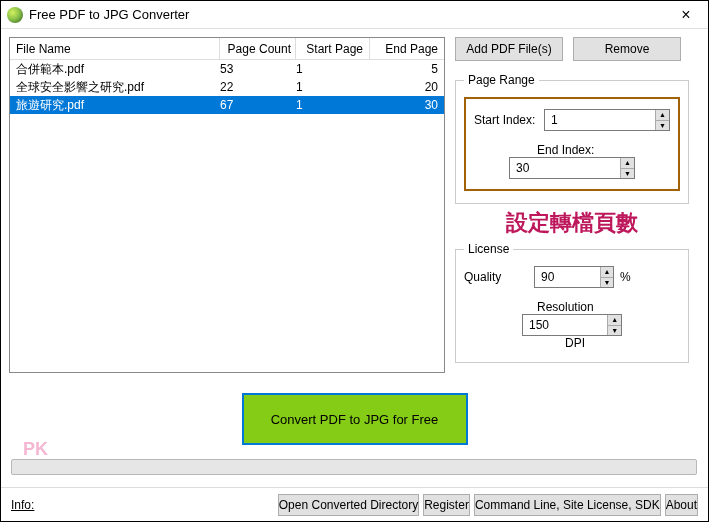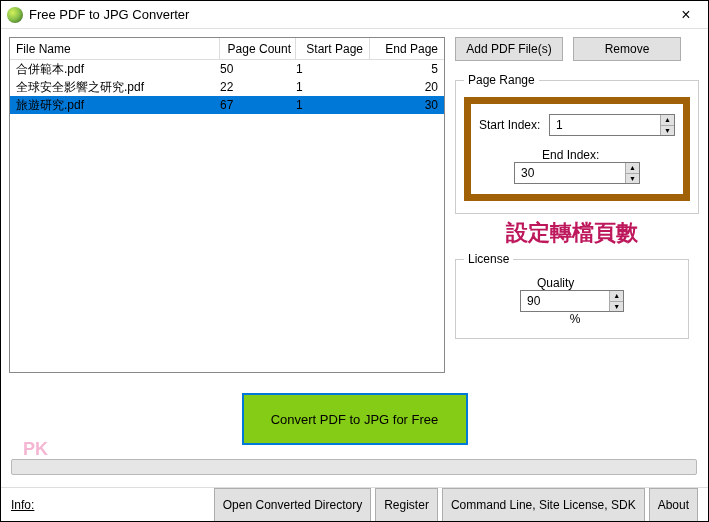--- a/index.html
+++ b/index.html
@@ -52,21 +52,21 @@
     .col-name { width: 210px; padding-left: 6px; }
     .col-pc { width: 76px; padding-right: 4px; }
     .col-sp { width: 74px; text-align: left; padding-right: 6px; }
     .col-ep { width: 74px; text-align: right; padding-right: 6px; }
     .hdr { border-right: 1px solid #ddd; height: 100%; display: flex; align-items: center; }
     .file-row {
       display: flex;
       height: 18px;
       align-items: center;
     }
-    .file-row.selected { background: #0078d7; color: #000000; }
+    .file-row.selected { background: #0078d7; color: #ffffff; }
     .right-panel { width: 234px; }
     .top-buttons {
       display: flex;
       gap: 10px;
       margin-bottom: 12px;
     }
     .btn {
       background: #e1e1e1;
       border: 1px solid #adadad;
       height: 24px;
@@ -115,21 +115,21 @@
       flex: 1;
       background: #e1e1e1;
       font-size: 7px;
       display: flex;
       align-items: center;
       justify-content: center;
       cursor: pointer;
     }
     .spin-btns div:first-child { border-bottom: 1px solid #aaa; }
     .highlight-box {
-      border: 7px solid #a16207;
+      border: 2px solid #a16207;
       padding: 10px 8px;
     }
     .annotation {
       color: #be185d;
       font-weight: bold;
       font-size: 22px;
       text-align: center;
       margin: 4px 0 4px 0;
       text-shadow: -1px -1px 0 #fff, 1px -1px 0 #fff, -1px 1px 0 #fff, 1px 1px 0 #fff;
     }
@@ -167,21 +167,21 @@
       bottom: 0;
       left: 0; right: 0;
       height: 34px;
       border-top: 1px solid #ddd;
       display: flex;
       align-items: center;
       padding: 0 10px;
       gap: 4px;
     }
     .footer-info { flex: 1; text-decoration: underline; }
-    .footer .btn { height: 34px; padding: 0 8px; }
+    .footer .btn { height: 22px; padding: 0 0; }
     .suffix { margin-left: 6px; }
   </style>
 </head>
 <body>
 
 <div class="titlebar">
   <div class="app-icon"></div>
   <div class="title">Free PDF to JPG Converter</div>
   <div class="close-btn">×</div>
 </div>
@@ -196,21 +196,21 @@
           </div>
         <div class="hdr col-sp">
             <span style="margin-left:auto">Start Page</span>
           </div>
         <div class="hdr col-ep" style="border-right:none">
             <span style="margin-left:auto">End Page</span>
           </div>
       </div>
       <div class="file-row">
         <div class="col-name">合併範本.pdf</div>
-        <div class="col-pc">50</div>
+        <div class="col-pc">53</div>
         <div class="col-sp">1</div>
         <div class="col-ep">5</div>
       </div>
       <div class="file-row">
         <div class="col-name">全球安全影響之研究.pdf</div>
         <div class="col-pc">22</div>
         <div class="col-sp">1</div>
         <div class="col-ep">20</div>
       </div>
       <div class="file-row selected">
@@ -253,28 +253,39 @@
         </div>
       </div>
     </fieldset>
 
     <div class="annotation">設定轉檔頁數</div>
 
     <fieldset>
       <legend>License</legend>
       <div class="field-row">
         <div class="lbl">Quality</div>
-        <div class="spin" style="width:104px">
+        <div class="spin" style="width:80px">
           <input value="90" style="">
           <div class="spin-btns">
             <div>▲</div>
             <div>▼</div>
           </div>
         </div>
         <div class="suffix">%</div>
+      </div>
+      <div class="field-row">
+        <div class="lbl">Resolution</div>
+        <div class="spin" style="width:100px">
+          <input value="150" style="">
+          <div class="spin-btns">
+            <div>▲</div>
+            <div>▼</div>
+          </div>
+        </div>
+        <div class="suffix">DPI</div>
       </div>
     </fieldset>
   </div>
 </div>
 
 <button class="convert-btn">Convert PDF to JPG for Free</button>
 
 <div class="watermark">PK</div>
 
 <div class="progress-bar"></div>

